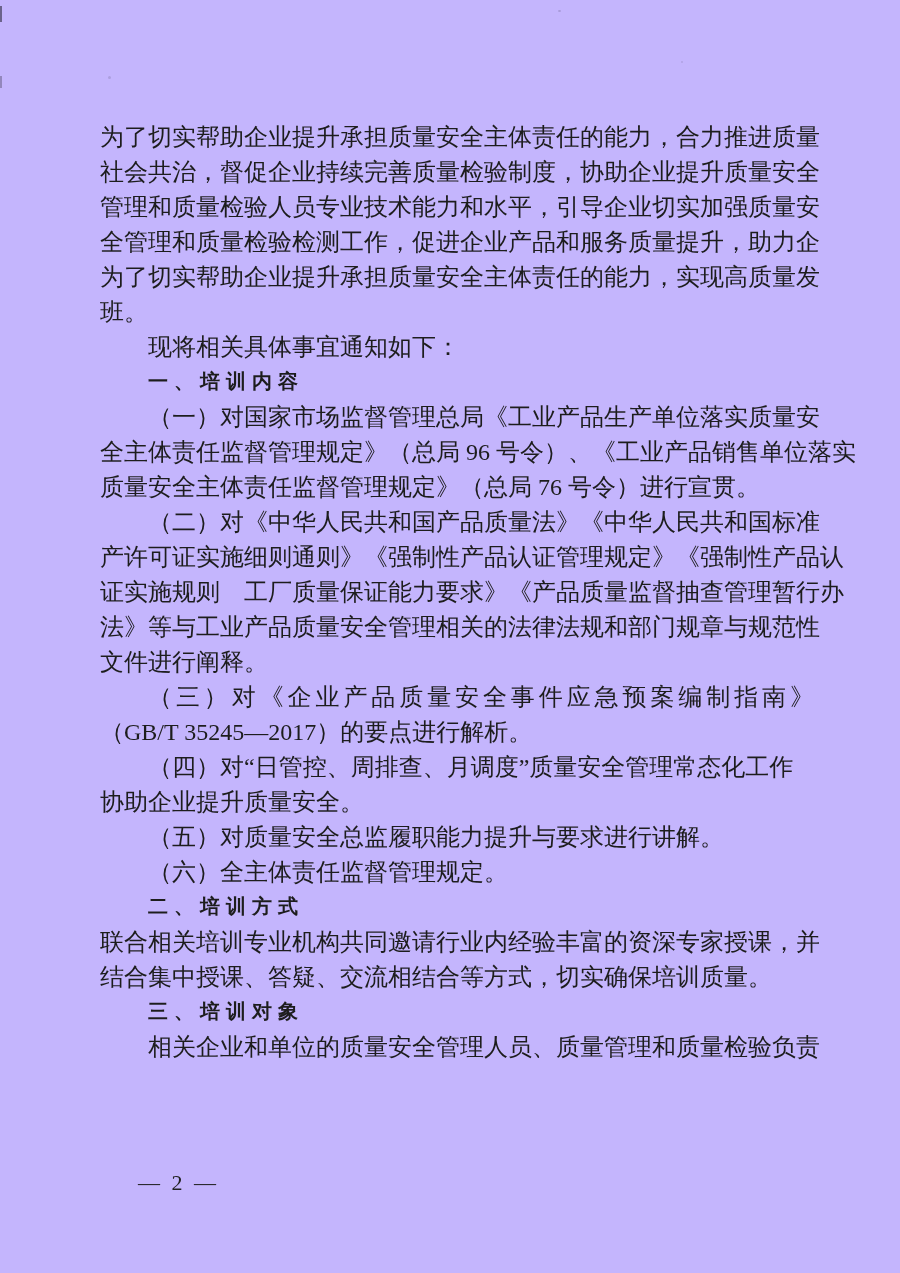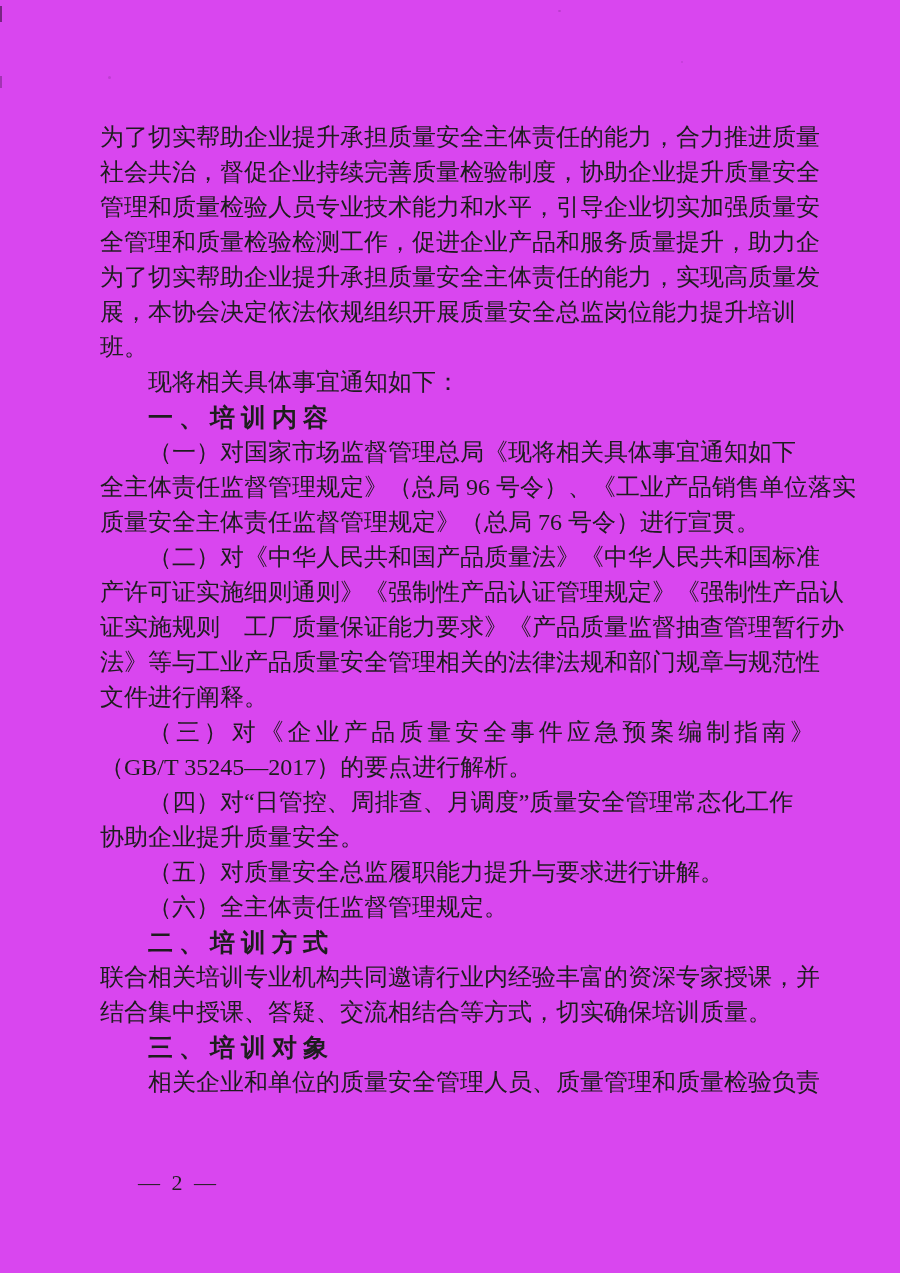--- a/index.html
+++ b/index.html
@@ -4,21 +4,21 @@
 <style>
   html, body {
     margin: 0;
     padding: 0;
     background: #ffffff;
   }
   .page {
     position: relative;
     width: 900px;
     height: 1273px;
-    background: #d946ef;
+    background: #c4b5fd;
     overflow: hidden;
     font-family: "Liberation Serif", serif;
     color: #1d1d1d;
   }
   .content {
     position: absolute;
     left: 100px;
     top: 120px;
     width: 714px;
   }
@@ -26,23 +26,23 @@
     height: 35px;
     line-height: 35px;
     font-size: 24px;
     white-space: nowrap;
     letter-spacing: 0px;
   }
   .indent {
     text-indent: 48px;
   }
   .heading {
-    font-family: Liberation Serif, serif;
+    font-family: Liberation Mono, monospace;
     font-weight: bold;
-    font-size: 25px;
+    font-size: 20px;
     letter-spacing: 6px;
     text-indent: 48px;
   }
   .spread {
     white-space: normal;
     padding-left: 48px;
     width: 666px;
     text-align: justify;
     text-align-last: justify;
   }
@@ -92,25 +92,24 @@
   <span class="speck-1"></span>
   <span class="speck-2"></span>
   <span class="speck-3"></span>
 
   <div class="content">
     <div class="line">为了切实帮助企业提升承担质量安全主体责任的能力，合力推进质量</div>
     <div class="line">社会共治，督促企业持续完善质量检验制度，协助企业提升质量安全</div>
     <div class="line">管理和质量检验人员专业技术能力和水平，引导企业切实加强质量安</div>
     <div class="line">全管理和质量检验检测工作，促进企业产品和服务质量提升，助力企</div>
     <div class="line">为了切实帮助企业提升承担质量安全主体责任的能力，实现高质量发</div>
-    <div class="line">展，本协会决定依法依规组织开展质量安全总监岗位能力提升培训</div>
     <div class="line">班。</div>
     <div class="line indent">现将相关具体事宜通知如下：</div>
     <div class="line heading">一、培训内容</div>
-    <div class="line indent">（一）对国家市场监督管理总局《现将相关具体事宜通知如下</div>
+    <div class="line indent">（一）对国家市场监督管理总局《工业产品生产单位落实质量安</div>
     <div class="line">全主体责任监督管理规定》（总局 96 号令）、《工业产品销售单位落实</div>
     <div class="line">质量安全主体责任监督管理规定》（总局 76 号令）进行宣贯。</div>
     <div class="line indent">（二）对《中华人民共和国产品质量法》《中华人民共和国标准</div>
     <div class="line">产许可证实施细则通则》《强制性产品认证管理规定》《强制性产品认</div>
     <div class="line">证实施规则　工厂质量保证能力要求》《产品质量监督抽查管理暂行办</div>
     <div class="line">法》等与工业产品质量安全管理相关的法律法规和部门规章与规范性</div>
     <div class="line">文件进行阐释。</div>
     <div class="line spread">（三）对《企业产品质量安全事件应急预案编制指南》</div>
     <div class="line">（GB/T 35245—2017）的要点进行解析。</div>
     <div class="line indent">（四）对“日管控、周排查、月调度”质量安全管理常态化工作</div>

